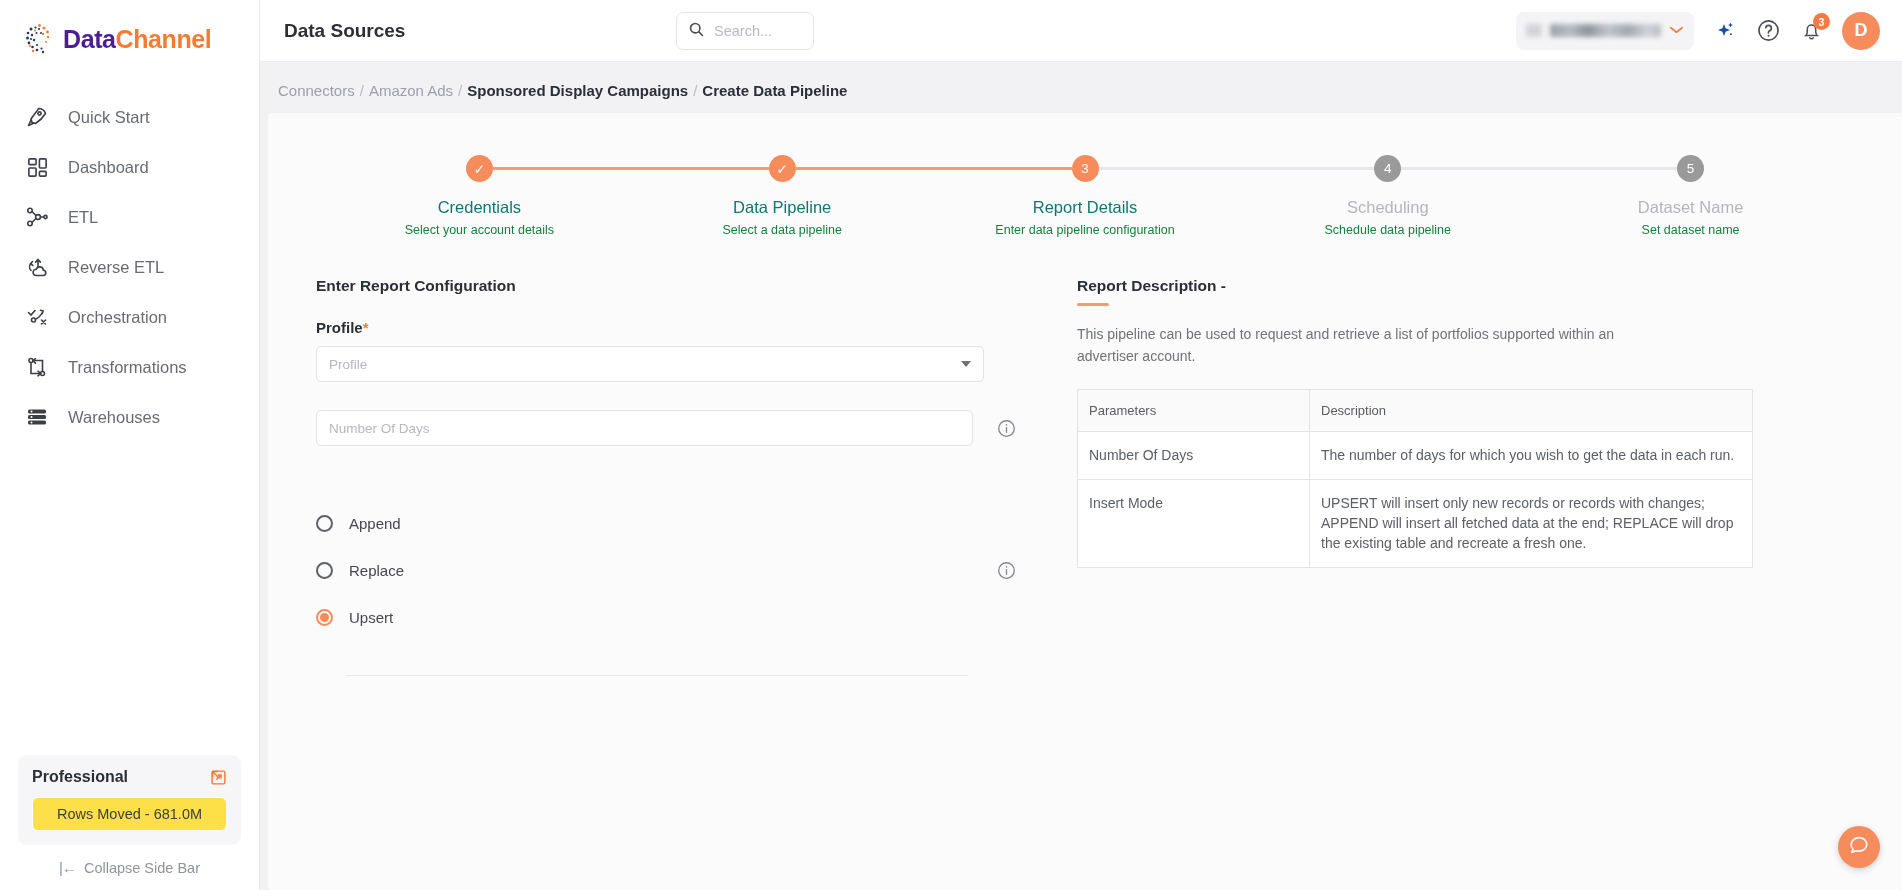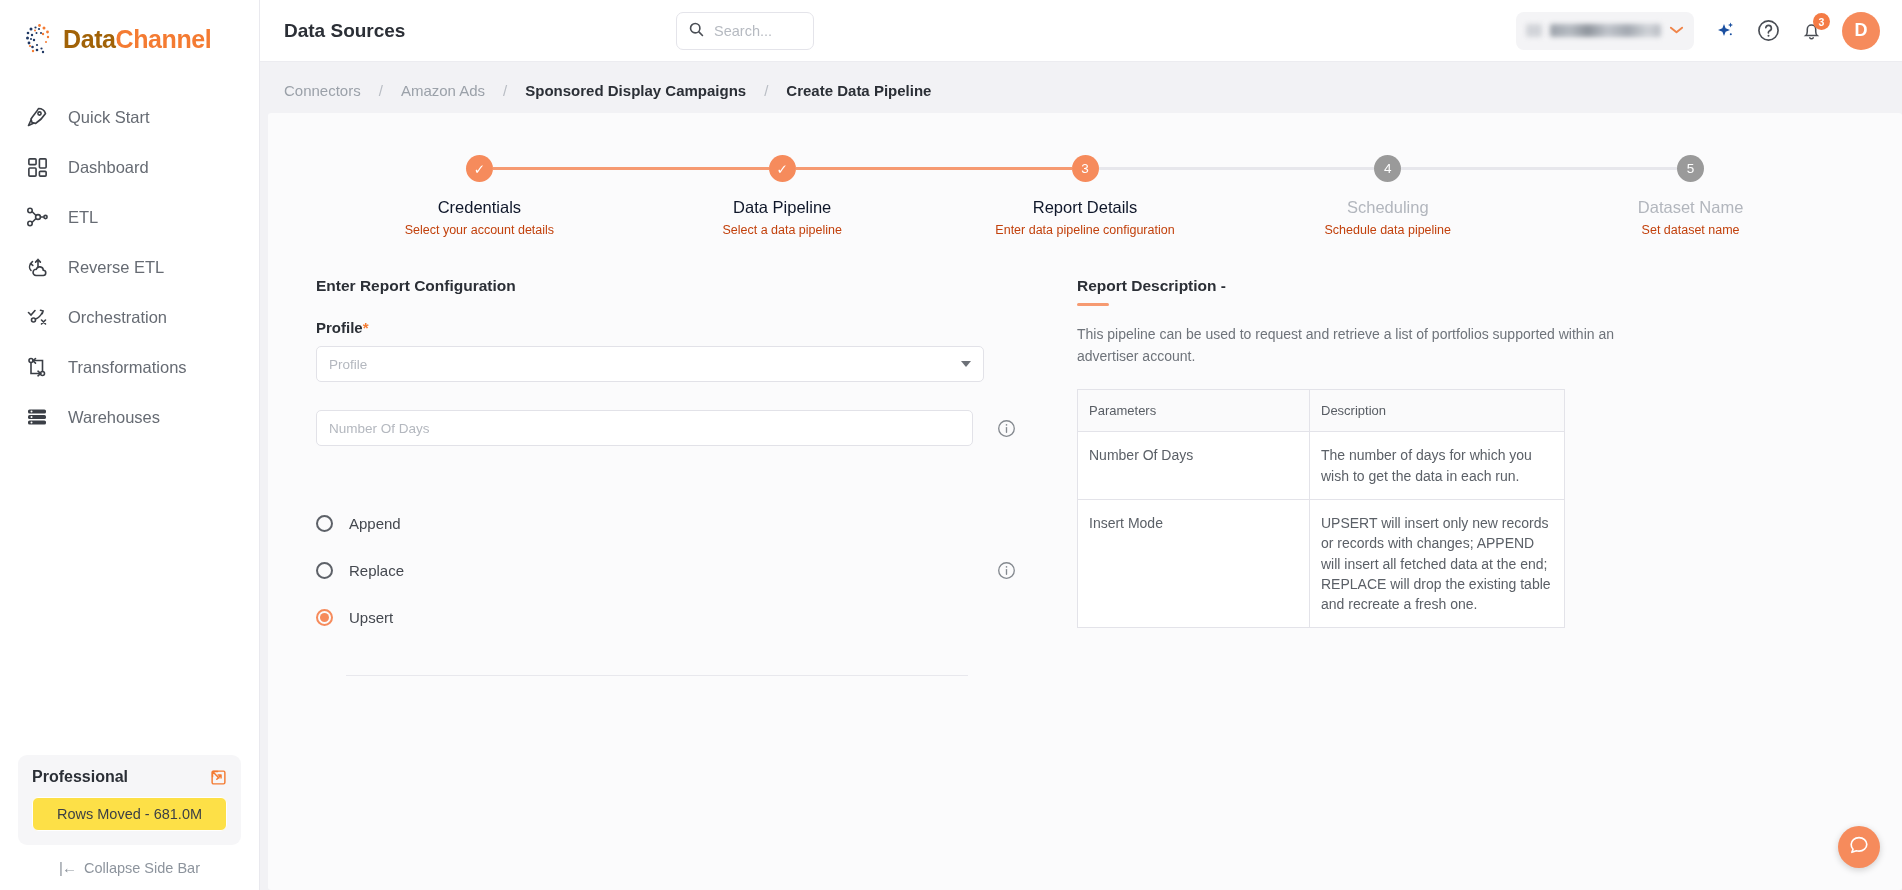--- a/index.html
+++ b/index.html
@@ -15,21 +15,21 @@
   .sidebar {
     width: 260px; height: 890px; flex: 0 0 260px;
     background: #ffffff;
     border-right: 1px solid #e9e9ee;
     display: flex; flex-direction: column;
     position: relative;
   }
   .logo-wrap { padding: 22px 0 18px 22px; display: flex; align-items: center; gap: 7px; }
   .logo-mark { width: 34px; height: 34px; flex: 0 0 34px; position: relative; }
   .logo-text { font-size: 25px; font-weight: 700; letter-spacing: -0.4px; white-space: nowrap; }
-  .logo-text .t1 { color: #a16207; }
+  .logo-text .t1 { color: #4c1d95; }
   .logo-text .t2 { color: #f47b32; }
 
   .nav { margin-top: 18px; display: flex; flex-direction: column; }
   .nav-item {
     display: flex; align-items: center; gap: 18px;
     height: 50px; padding-left: 24px; cursor: pointer;
     color: #666b73; font-size: 16.5px;
   }
   .nav-ico { width: 26px; height: 26px; flex: 0 0 26px; display: flex; align-items: center; justify-content: center; }
   .nav-ico svg { display: block; }
@@ -86,22 +86,22 @@
   }
   .avatar {
     width: 38px; height: 38px; border-radius: 50%; background: #f68b5c; color: #fff;
     display: flex; align-items: center; justify-content: center;
     font-size: 18px; font-weight: 600; cursor: pointer;
   }
 
   .content-area { flex: 1; overflow: hidden; display: flex; flex-direction: column; }
 
   .breadcrumb {
-    padding: 20px 0 14px 8px; font-size: 15px; display: flex; align-items: flex-start; gap: 18px;
-    margin-left: 16px; background: #f2f2f5;
+    padding: 20px 0 14px 8px; font-size: 15px; display: flex; align-items: flex-start; gap: 5px;
+    margin-left: 10px; background: #f2f2f5;
   }
   .breadcrumb { padding-left: 8px; }
   .crumb { color: #9ba1a9; cursor: pointer; }
   .crumb.active, .crumb.bold { color: #2b2f36; font-weight: 700; cursor: default; }
   .crumb-sep { color: #b9bdc4; }
 
   .panel {
     flex: 1; background: #fbfbfc; margin: 0 0 0 8px; border-radius: 3px;
     position: relative; overflow: hidden;
   }
@@ -115,23 +115,23 @@
     display: flex; align-items: center; justify-content: center;
     font-size: 13.5px; color: #fff; font-weight: 500; z-index: 2;
   }
   .circ.done { background: #f68b5c; }
   .circ.active { background: #f68b5c; }
   .circ.idle { background: #9a9a9a; }
   .bar { height: 3px; flex: 1; }
   .bar.done { background: #f69a71; }
   .bar.idle { background: #e7e7ec; }
   .bar.hidden { background: transparent; }
-  .step-label { margin-top: 16px; font-size: 16.5px; color: #0f172a; white-space: nowrap; }
+  .step-label { margin-top: 16px; font-size: 16.5px; color: #0f766e; white-space: nowrap; }
   .step-label.muted { color: #b2b6bd; }
-  .step-sub { margin-top: 6px; font-size: 12.5px; color: #c2410c; white-space: nowrap; }
+  .step-sub { margin-top: 6px; font-size: 12.5px; color: #15803d; white-space: nowrap; }
 
   
   .cols { display: flex; padding: 40px 48px 0 48px; gap: 61px; }
   .col-left { width: 700px; flex: 0 0 700px; }
   .col-right { flex: 1; min-width: 0; }
 
   .sec-title { font-size: 15.5px; font-weight: 700; color: #2b2f36; margin-bottom: 24px; }
   .fld-label { font-size: 15px; font-weight: 700; color: #2b2f36; margin-bottom: 10px; }
   .req { color: #f47b32; font-weight: 700; }
   .hint { font-weight: 400; color: #a8adb4; font-size: 13.5px; }
@@ -166,21 +166,21 @@
   .btn { height: 35px; border-radius: 5px; font-size: 15px; cursor: pointer;
          display: flex; align-items: center; justify-content: center; padding: 0 22px; }
   .btn-back { background: #fff; border: 1px solid #f8b596; color: #f4865a; }
   .btn-next { background: #f68b5c; border: 1px solid #f68b5c; color: #fff; }
 
   
   .rd-title { font-size: 15.5px; font-weight: 700; color: #2b2f36; }
   .rd-rule { width: 32px; height: 3px; background: #f69a71; margin-top: 8px; border-radius: 2px; }
   .rd-desc { margin-top: 18px; font-size: 14px; color: #6e737a; line-height: 1.55; max-width: 580px; }
 
-  .ptable { margin-top: 22px; width: 488px; border: 1px solid #e3e3e9; border-collapse: collapse; background: #fff; }
+  .ptable { margin-top: 22px; width: 676px; border: 1px solid #e3e3e9; border-collapse: collapse; background: #fff; }
   .ptable th {
     background: #fafafb; text-align: left; font-weight: 400; font-size: 13px; color: #585d64;
     padding: 13px 11px; border-bottom: 1px solid #e3e3e9; border-right: 1px solid #e3e3e9;
   }
   .ptable th:last-child { border-right: none; }
   .ptable td {
     padding: 13px 11px; font-size: 14px; color: #5b6067; vertical-align: top;
     border-bottom: 1px solid #e3e3e9; border-right: 1px solid #e3e3e9; line-height: 1.45;
   }
   .ptable td:last-child { border-right: none; }

